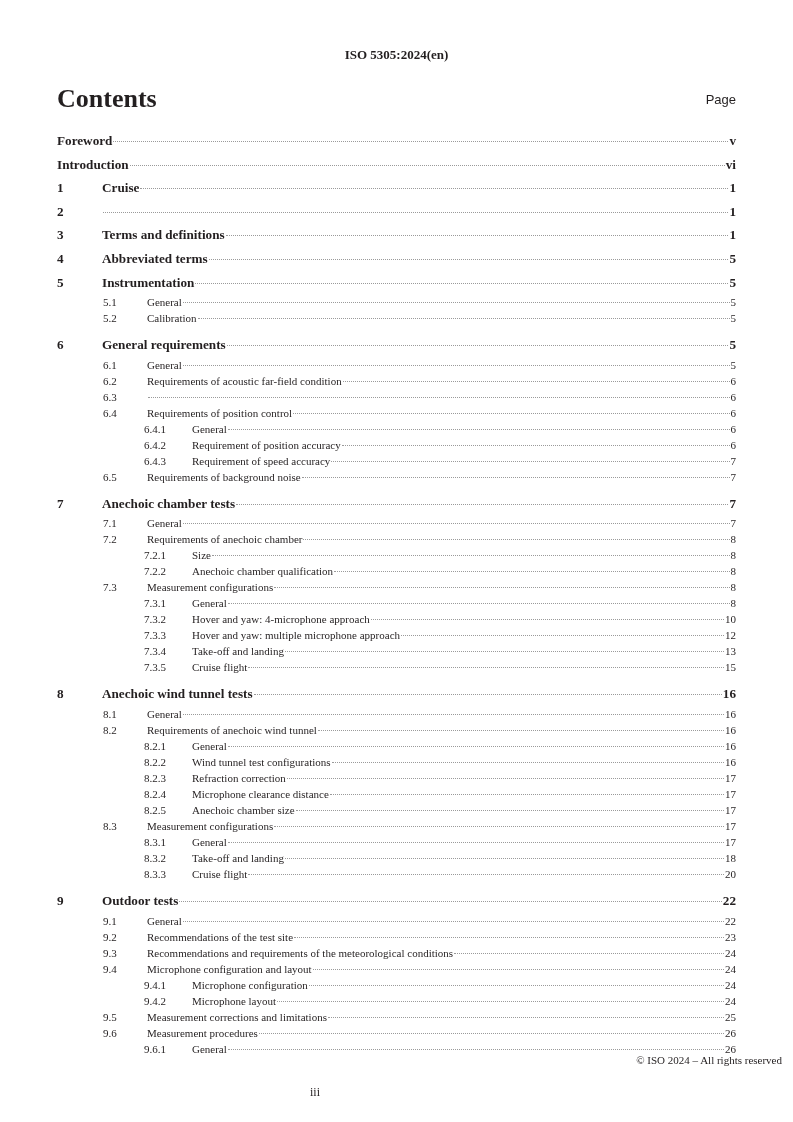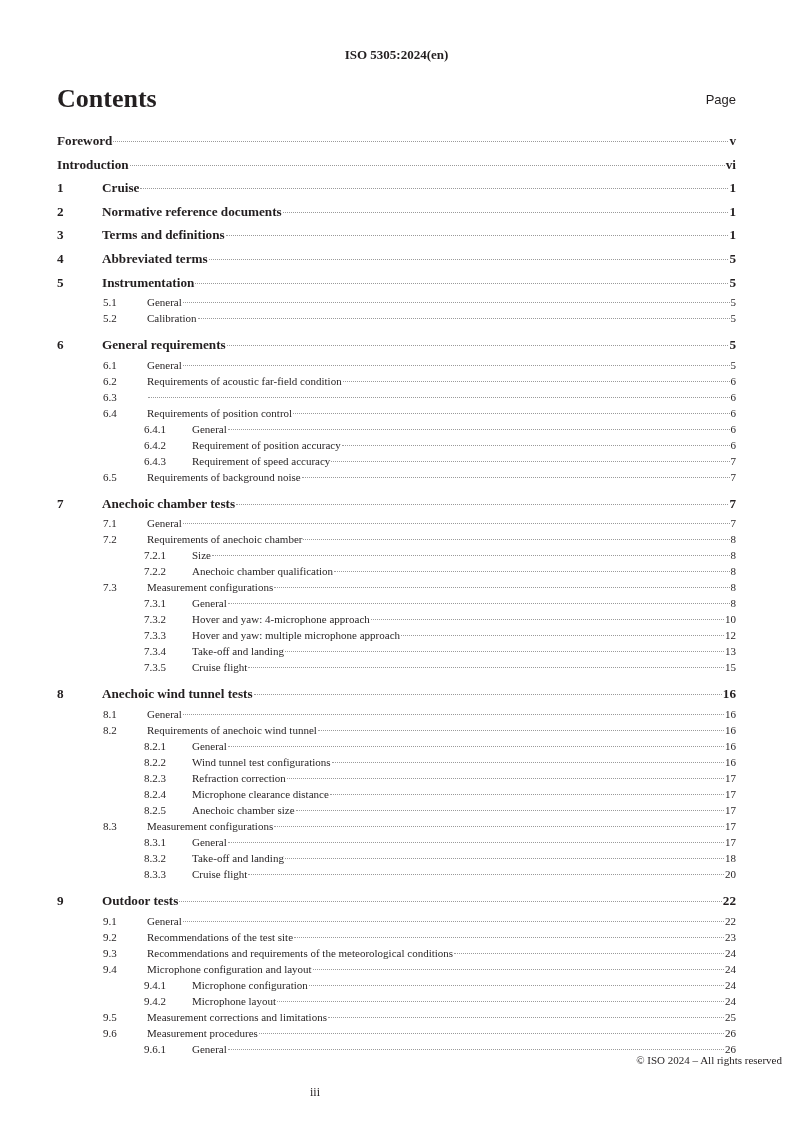--- a/index.html
+++ b/index.html
@@ -49,21 +49,20 @@
       <span class="pg">vi</span>
     </div>
     <div class="row l1">
       <span class="num">1</span>
       <span class="title">Cruise</span>
       <span class="leader"></span>
       <span class="pg">1</span>
     </div>
     <div class="row l1">
       <span class="num">2</span>
-      <span class="title">Normative reference documents</span>
       <span class="leader"></span>
       <span class="pg">1</span>
     </div>
     <div class="row l1">
       <span class="num">3</span>
       <span class="title">Terms and definitions</span>
       <span class="leader"></span>
       <span class="pg">1</span>
     </div>
     <div class="row l1">

